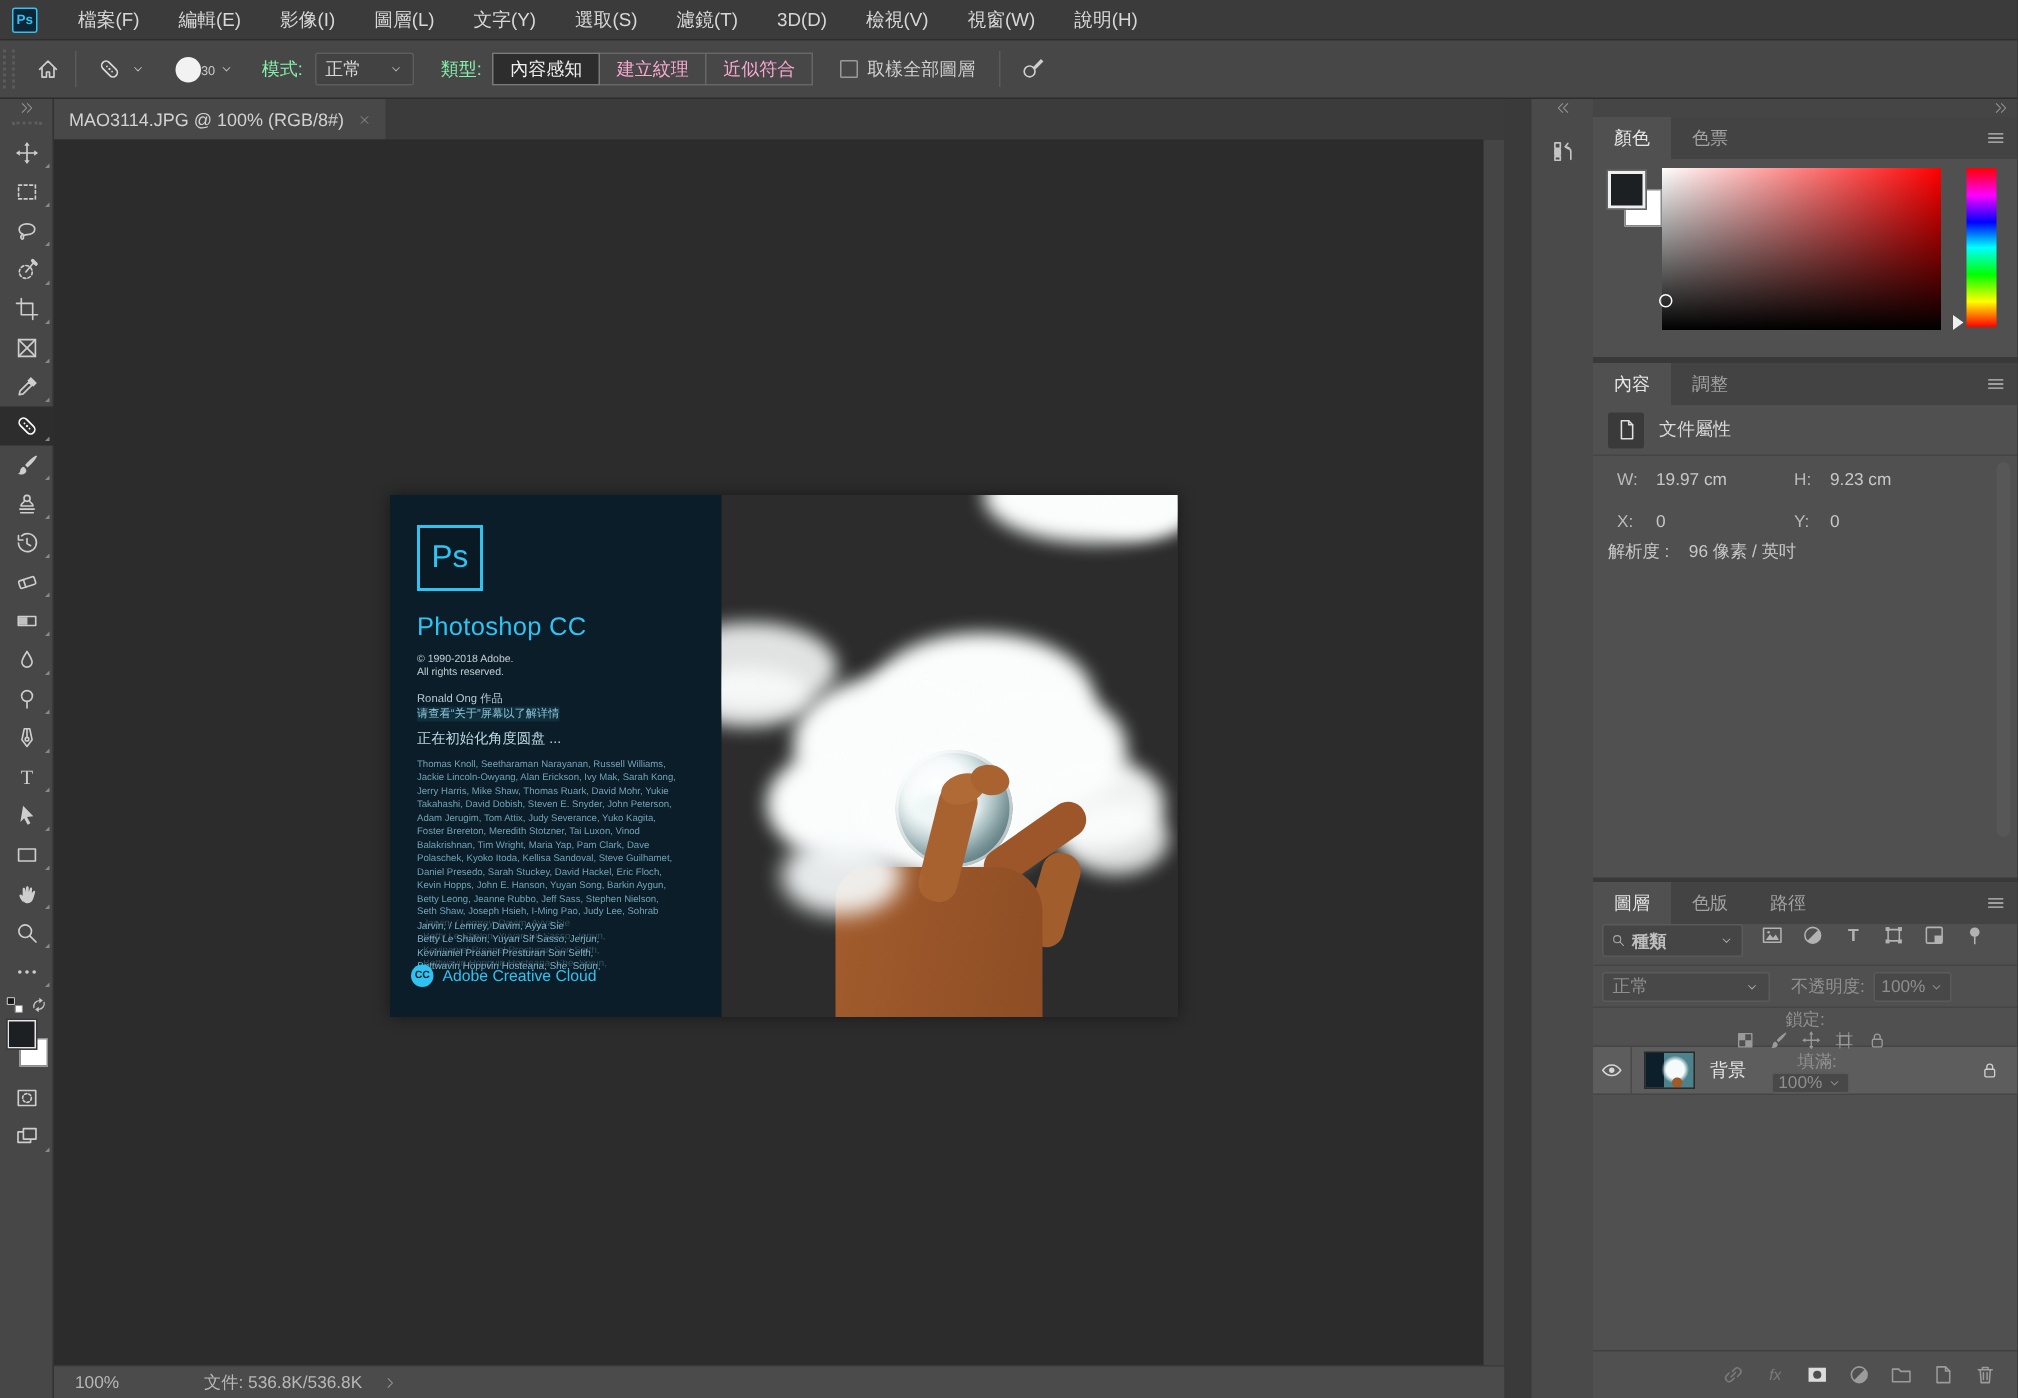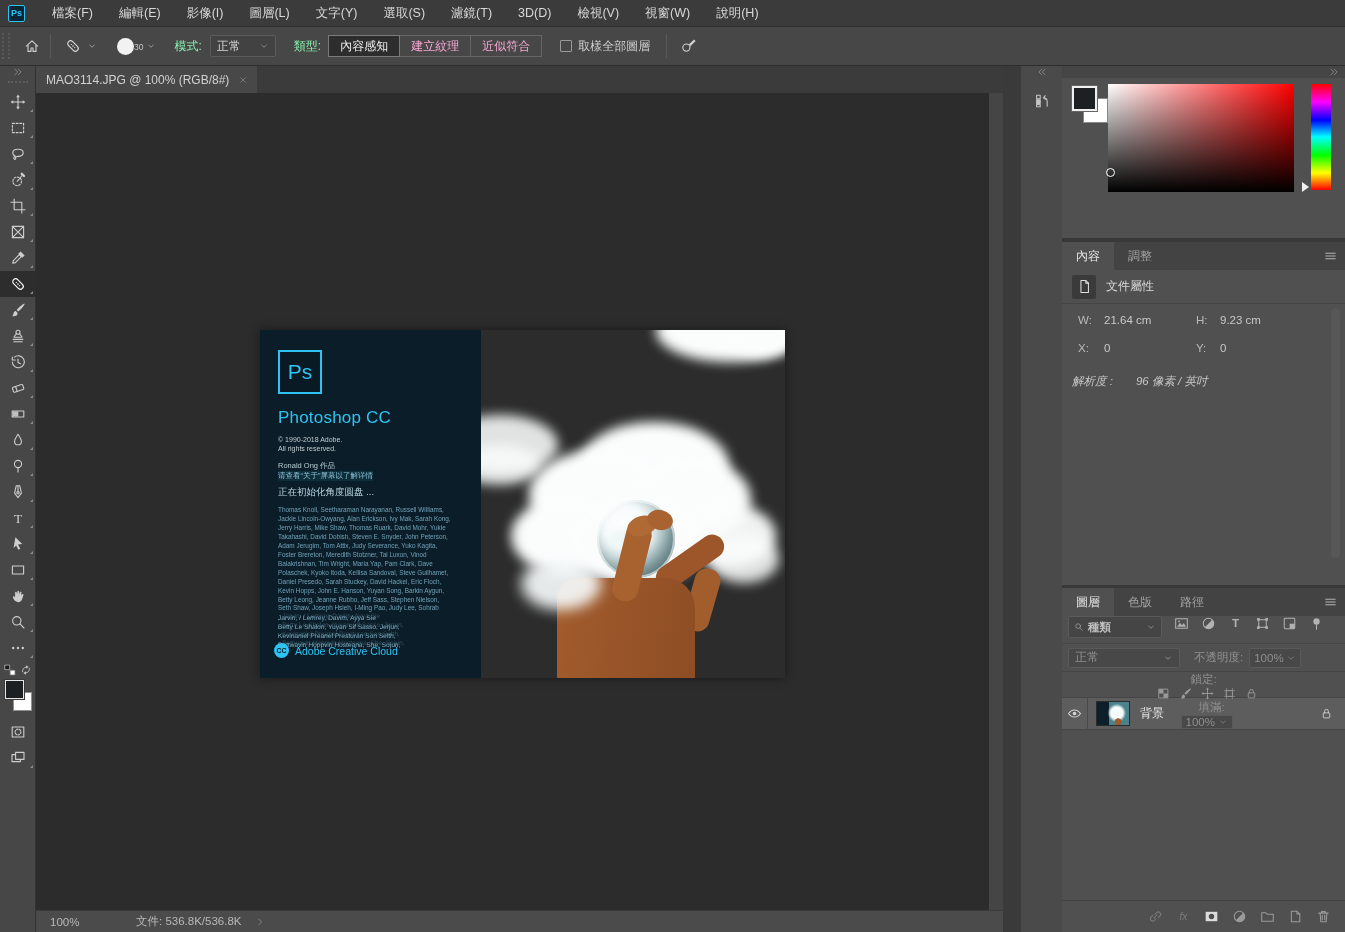--- a/index.html
+++ b/index.html
@@ -150,21 +150,21 @@
     border-top:5px solid transparent; border-bottom:5px solid transparent; border-left:7px solid #f0f0f0; }
 
   
   .props-doc-row { display:flex; align-items:center; height:34px; padding-left:10px; gap:10px; border-bottom:1px solid #444; }
   .doc-icon-box { width:24px; height:24px; background:#3a3a3a; display:flex; align-items:center; justify-content:center; color:#e0e0e0; border-radius:2px; }
   .props-doc-row .title { font-size:12px; color:#dadada; }
   .prow { display:flex; align-items:center; height:24px; padding-left:16px; font-size:11.5px; color:#c8c8c8; margin-top:4px; }
   .prow .lab { width:26px; color:#b9b9b9; }
   .prow .val { width:92px; }
   .prow .lab2 { width:24px; color:#b9b9b9; }
-  .pres { display:flex; gap:23px; padding-left:10px; margin-top:14px; font-size:11.5px; color:#c8c8c8;font-style:italic; }
+  .pres { display:flex; gap:13px; padding-left:10px; font-size:11.5px; color:#c8c8c8; }
   .props-scroll { position:absolute; right:5px; top:66px; width:9px; height:250px; background:#5c5c5c; border-radius:5px; opacity:.55; }
 
   
   .lp-filter { display:flex; align-items:flex-start; height:28px; padding:0 6px; border-bottom:1px solid #454545;font-weight:bold; }
   .lp-search { display:flex; align-items:center; width:94px; height:22px; background:#454545; border:1px solid #5a5a5a;
     border-radius:2px; padding:0 5px; gap:4px; font-size:11.5px; color:#c0c0c0; }
   .lp-search .spacer { flex:1; }
   .lp-search .icon { color:#a8a8a8; }
   .lp-ficons { display:flex; gap:12px; margin-left:12px; color:#b2b2b2; align-items:center; }
   .lp-blend { display:flex; align-items:center; height:28px; padding:0 6px; border-bottom:1px solid #454545; }
@@ -602,20 +602,29 @@
   <div id="maindock">
 
     <div class="panel" id="colorPanel">
       <div class="panel-grip">
           <span class="icon icon10">
             <svg viewBox="0 0 16 16" fill="none" stroke="currentColor" stroke-width="1.1" stroke-linecap="round" stroke-linejoin="round">
               <path d="M3 3.4 7.6 8 3 12.6M8.4 3.4 13 8l-4.6 4.6"></path>
             </svg>
           </span>
         </div>
+      <div class="panel-tabs" id="colorTabs">
+        <div class="ptab active">顏色</div>
+          <div class="ptab">色票</div>
+          <span class="panel-menu icon icon13">
+            <svg viewBox="0 0 16 16" fill="none" stroke="currentColor" stroke-width="1.1" stroke-linecap="round" stroke-linejoin="round">
+              <path d="M2.2 4.6h11.6M2.2 8h11.6M2.2 11.4h11.6"></path>
+            </svg>
+          </span>
+      </div>
       <div class="color-content">
         <span class="cc-fg"></span>
         <span class="cc-bg"></span>
         <div class="cc-field">
           <span class="cc-field-marker"></span>
         </div>
         <div class="cc-hue"></div>
         <span class="cc-hue-marker"></span>
       </div>
     </div>
@@ -636,21 +645,21 @@
               <svg viewBox="0 0 16 16" fill="none" stroke="currentColor" stroke-width="1.1" stroke-linecap="round" stroke-linejoin="round">
                 <path d="M4.2 1.6h5.2l2.8 2.8v10H4.2z"></path>
                 <path d="M9.4 1.6v2.8h2.8"></path>
               </svg>
             </span>
           </span>
         <span class="title">文件屬性</span>
       </div>
       <div class="prow">
         <span class="lab">W:</span>
-        <span class="val">21.64 cm</span>
+        <span class="val">19.97 cm</span>
         <span class="lab2">H:</span>
         <span class="val">9.23 cm</span>
       </div>
       <div class="prow">
         <span class="lab">X:</span>
         <span class="val">0</span>
         <span class="lab2">Y:</span>
         <span class="val">0</span>
       </div>
       <div class="pres">

